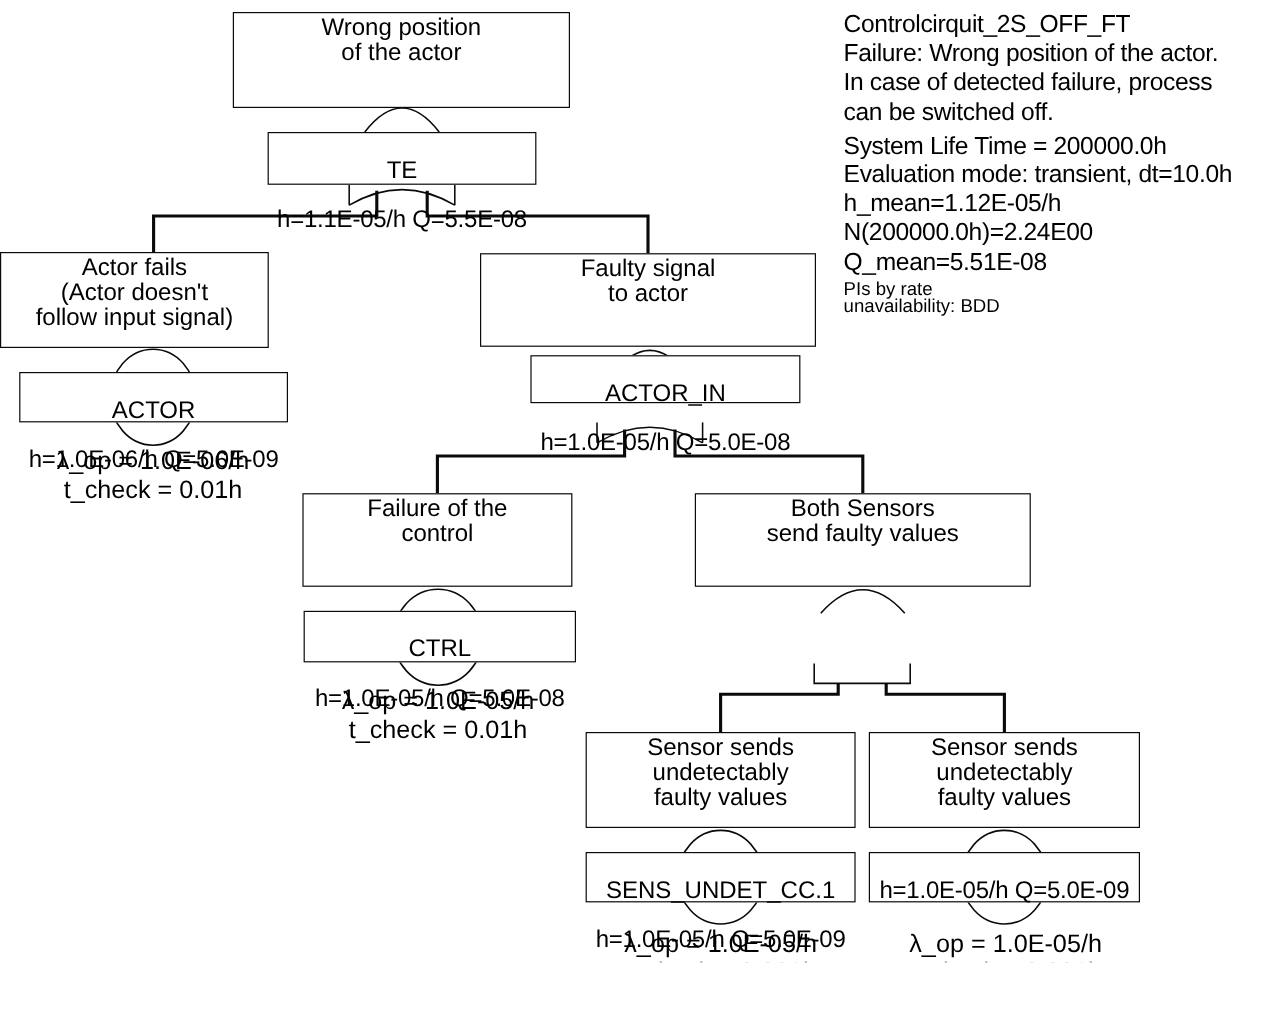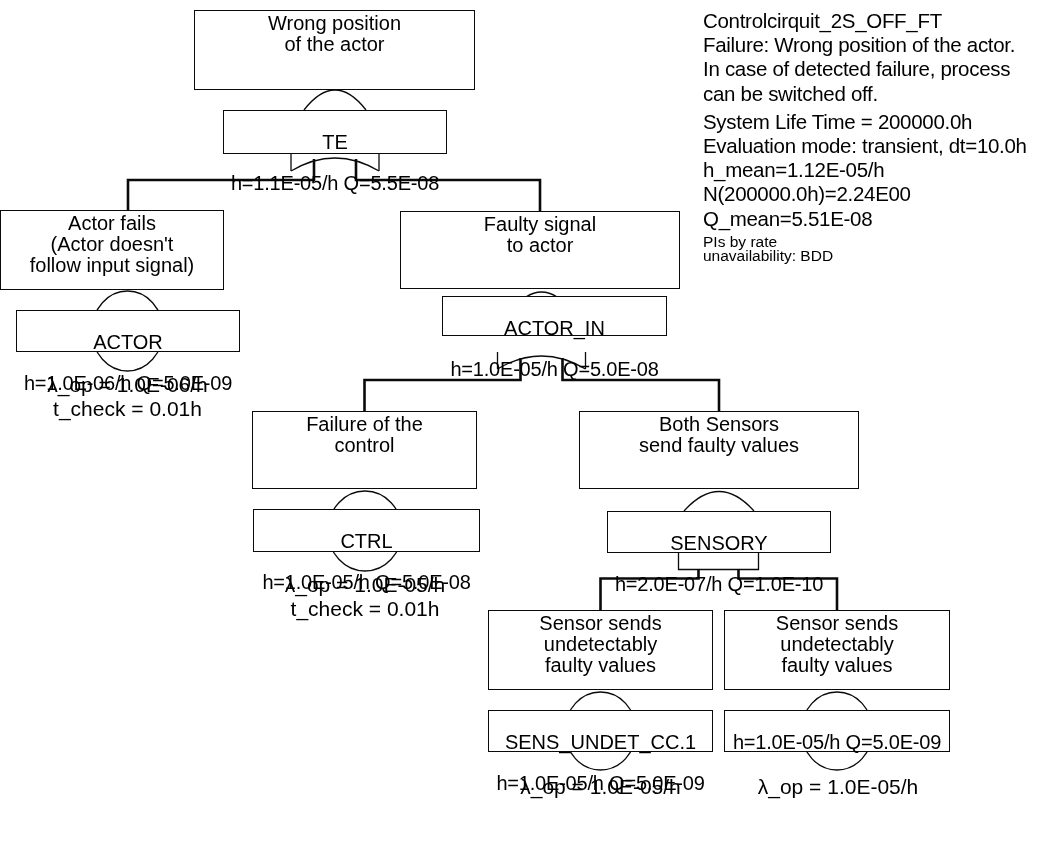--- a/index.html
+++ b/index.html
@@ -118,24 +118,20 @@
     <div class="gname">CTRL</div>
     <div class="gvals">h=1.0E-05/h Q=5.0E-08</div>
   </div>
 
   <div class="params" style="left:365px;top:573px;">λ_op = 1.0E-05/h
 t_check = 0.01h</div>
 
   <div class="node desc" style="left:579px;top:411px;width:280px;height:78px;">Both Sensors
 send faulty values</div>
 
-  <div class="node gate" style="left:607px;top:511px;width:224px;height:42px;">
-    <div class="gname">SENSORY</div>
-    <div class="gvals">h=2.0E-07/h Q=1.0E-10</div>
-  </div>
 
   <div class="node desc" style="left:488px;top:610px;width:225px;height:80px;">Sensor sends
 undetectably
 faulty values</div>
 
   <div class="node gate" style="left:488px;top:710px;width:225px;height:42px;">
     <div class="gname">SENS_UNDET_CC.1</div>
     <div class="gvals">h=1.0E-05/h Q=5.0E-09</div>
   </div>
 

